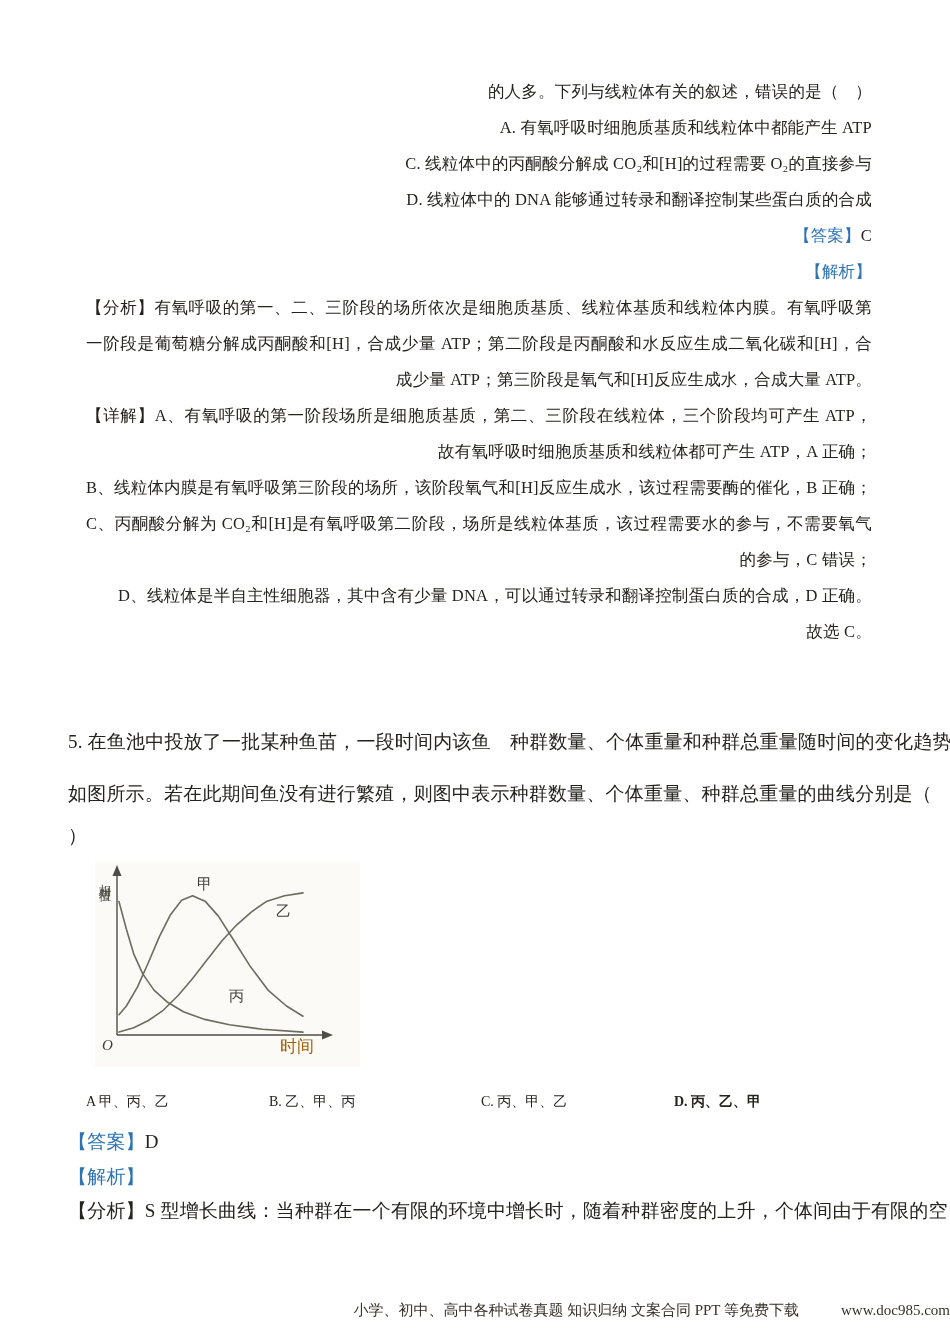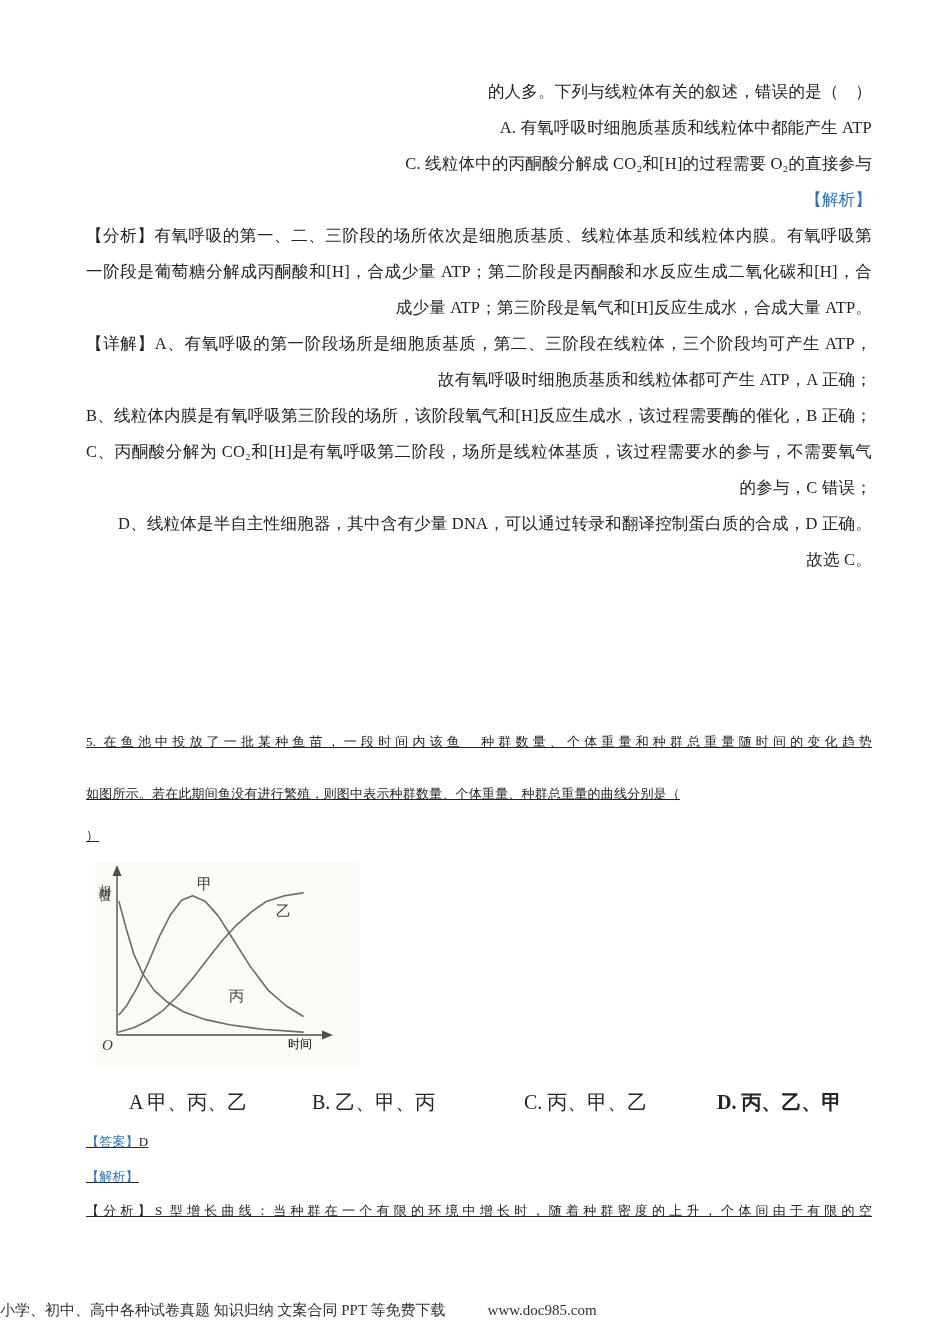--- a/index.html
+++ b/index.html
@@ -10,55 +10,57 @@
     color:#24231f;
   }
   .block{position:absolute;left:86px;width:786px;}
   .ln{
     height:36px;line-height:36px;font-size:16.5px;white-space:nowrap;
     letter-spacing:0.2px;
     text-align:right;
   }
   .full{text-align-last:justify;width:786px;}
   .blue{color:#2e74b5;}
-  .absln{position:absolute;left:86px;width:786px;height:36px;line-height:36px;font-size:13px;white-space:nowrap;letter-spacing:0.2px;text-decoration:underline;}
+  .absln{position:absolute;left:68px;width:786px;height:36px;line-height:36px;font-size:19px;white-space:nowrap;letter-spacing:0.2px;}
   
   .figure{
     position:absolute;left:95px;top:862px;width:265px;height:205px;
     background:#fbfaf6;
   }
   .figure svg{position:absolute;left:0;top:0;}
   .axis-line{stroke:#4f4d45;stroke-width:1.4;fill:none;}
   .axis-arrow{fill:#4f4d45;stroke:none;}
   .curve{fill:none;stroke:#6e6b5e;stroke-width:1.6;stroke-linecap:round;stroke-linejoin:round;}
   .fig-label{position:absolute;font-size:15px;color:#3f3d36;line-height:1;}
   .fig-ylabel{
     position:absolute;left:1px;top:12px;writing-mode:vertical-rl;
     font-size:12.5px;letter-spacing:3px;color:#4e4c44;
   }
-  .fig-xlabel{position:absolute;left:193px;top:176px;font-size:12px;color:#000000;line-height:1;}
+  .fig-xlabel{position:absolute;left:185px;top:176px;font-size:17px;color:#a16207;line-height:1;}
   .fig-origin{position:absolute;left:7px;top:176px;font-size:15px;font-style:italic;color:#3f3d36;line-height:1;}
   
   .optrow{position:absolute;left:86px;top:1084px;width:786px;height:36px;}
-  .optrow span{position:absolute;top:0;height:36px;line-height:36px;font-size:20px;white-space:nowrap;margin-left:43px;}
+  .optrow span{position:absolute;top:0;height:36px;line-height:36px;font-size:14px;white-space:nowrap;}
   .opt-b{left:183px;} .opt-c{left:395px;} .opt-d{left:588px;font-weight:bold;}
   
   .footer{
     position:absolute;left:0;top:1297px;width:950px;height:26px;line-height:26px;
-    text-align:left;font-size:15px;color:#333129;white-space:nowrap;
+    text-align:right;font-size:15px;color:#333129;white-space:nowrap;
   }
   .footer .url{margin-left:42px;}
 </style>
 </head>
 <body>
 
 <div class="block" id="blkA" style="top:74px">
   <div class="ln">的人多。下列与线粒体有关的叙述，错误的是（　）</div>
   <div class="ln">A. 有氧呼吸时细胞质基质和线粒体中都能产生 ATP</div>
   <div class="ln">C. 线粒体中的丙酮酸分解成 CO₂和[H]的过程需要 O₂的直接参与</div>
+  <div class="ln">D. 线粒体中的 DNA 能够通过转录和翻译控制某些蛋白质的合成</div>
+  <div class="ln"><span class="blue">【答案】</span><span>C</span></div>
   <div class="ln"><span class="blue">【解析】</span></div>
   <div class="ln full">【分析】有氧呼吸的第一、二、三阶段的场所依次是细胞质基质、线粒体基质和线粒体内膜。有氧呼吸第</div>
   <div class="ln full">一阶段是葡萄糖分解成丙酮酸和[H]，合成少量 ATP；第二阶段是丙酮酸和水反应生成二氧化碳和[H]，合</div>
   <div class="ln">成少量 ATP；第三阶段是氧气和[H]反应生成水，合成大量 ATP。</div>
   <div class="ln full">【详解】A、有氧呼吸的第一阶段场所是细胞质基质，第二、三阶段在线粒体，三个阶段均可产生 ATP，</div>
   <div class="ln">故有氧呼吸时细胞质基质和线粒体都可产生 ATP，A 正确；</div>
   <div class="ln full">B、线粒体内膜是有氧呼吸第三阶段的场所，该阶段氧气和[H]反应生成水，该过程需要酶的催化，B 正确；</div>
   <div class="ln full">C、丙酮酸分解为 CO₂和[H]是有氧呼吸第二阶段，场所是线粒体基质，该过程需要水的参与，不需要氧气</div>
   <div class="ln">的参与，C 错误；</div>
   <div class="ln">D、线粒体是半自主性细胞器，其中含有少量 DNA，可以通过转录和翻译控制蛋白质的合成，D 正确。</div>

